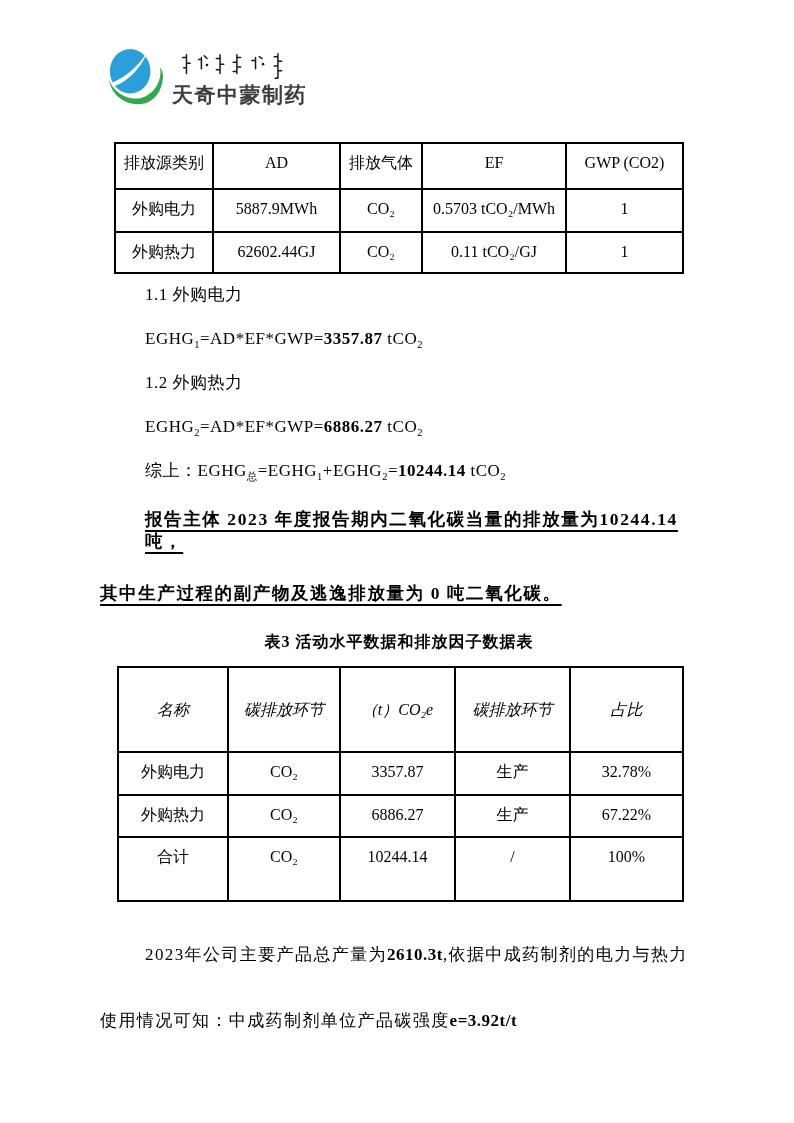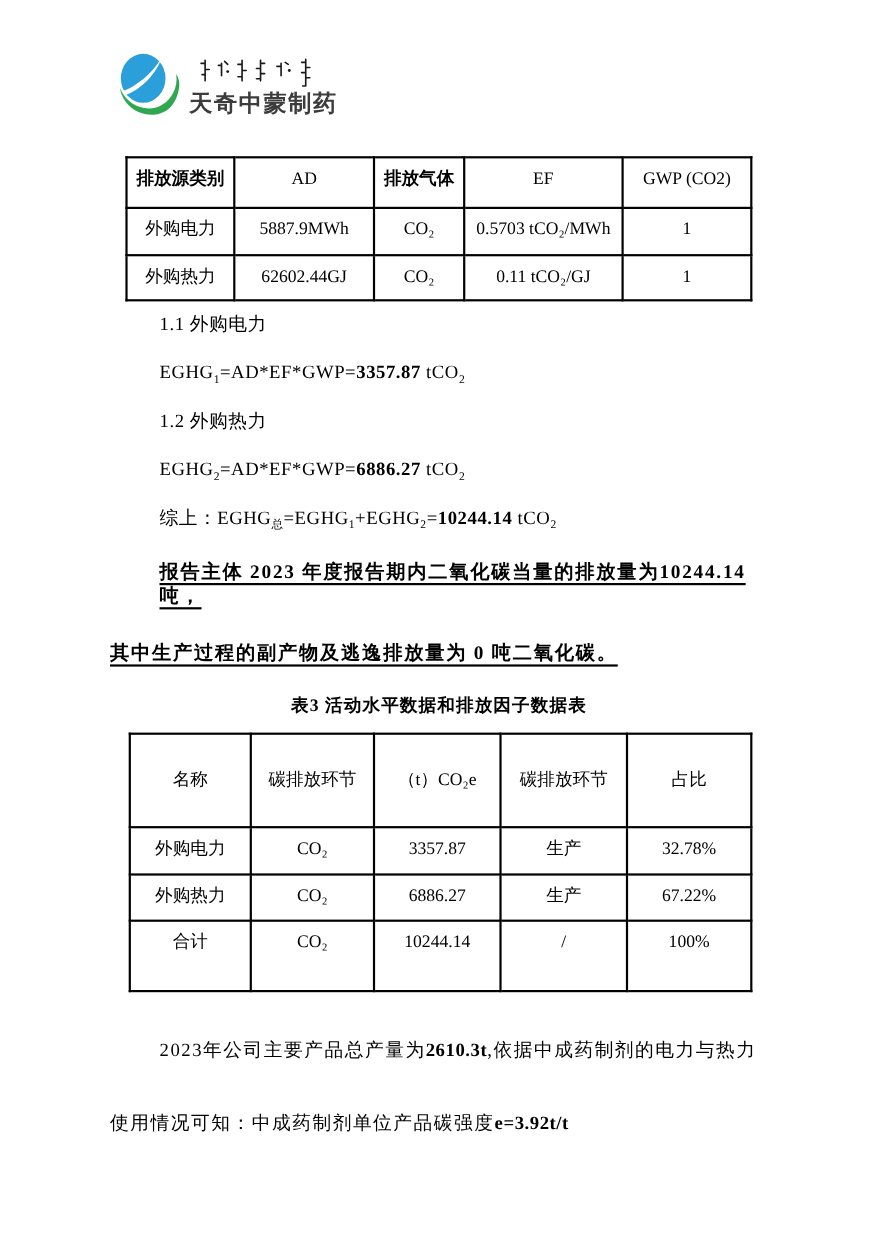--- a/index.html
+++ b/index.html
@@ -31,22 +31,22 @@
   .tbl-title.t3 { margin-top:30px; }
   table { border-collapse:collapse; table-layout:fixed; margin-left:14px; margin-top:19px; }
   table.t3 { margin-top:16px; margin-left:17px; }
   td, th {
     border:2px solid #000;
     font-size:16px; font-weight:normal;
     text-align:center; vertical-align:top;
     padding-top:9px; line-height:1.2;
     overflow:hidden;
   }
-  table.t2 th.cjk { font-weight:bold; }
-  table.t3 td.hdr { vertical-align:middle; padding-top:0; }
+  table.t2 th.cjk { font-weight:normal; }
+  table.t3 td.hdr { vertical-align:middle; padding-top:0;font-style:italic; }
   .para { font-size:17px; line-height:22px; margin-left:45px; letter-spacing:0.5px; }
   .para .val { font-weight:bold; }
   sub { font-size:0.62em; line-height:0; }
   .mt10{margin-top:10px;} .mt22{margin-top:22px;}
   .statement {
     font-size:17.5px; font-weight:bold; line-height:22px;
     letter-spacing:1.6px;
     text-decoration:underline; text-decoration-thickness:2px; text-underline-offset:5px;
   }
   .statement.l1 { margin-left:45px; margin-top:26px; }

